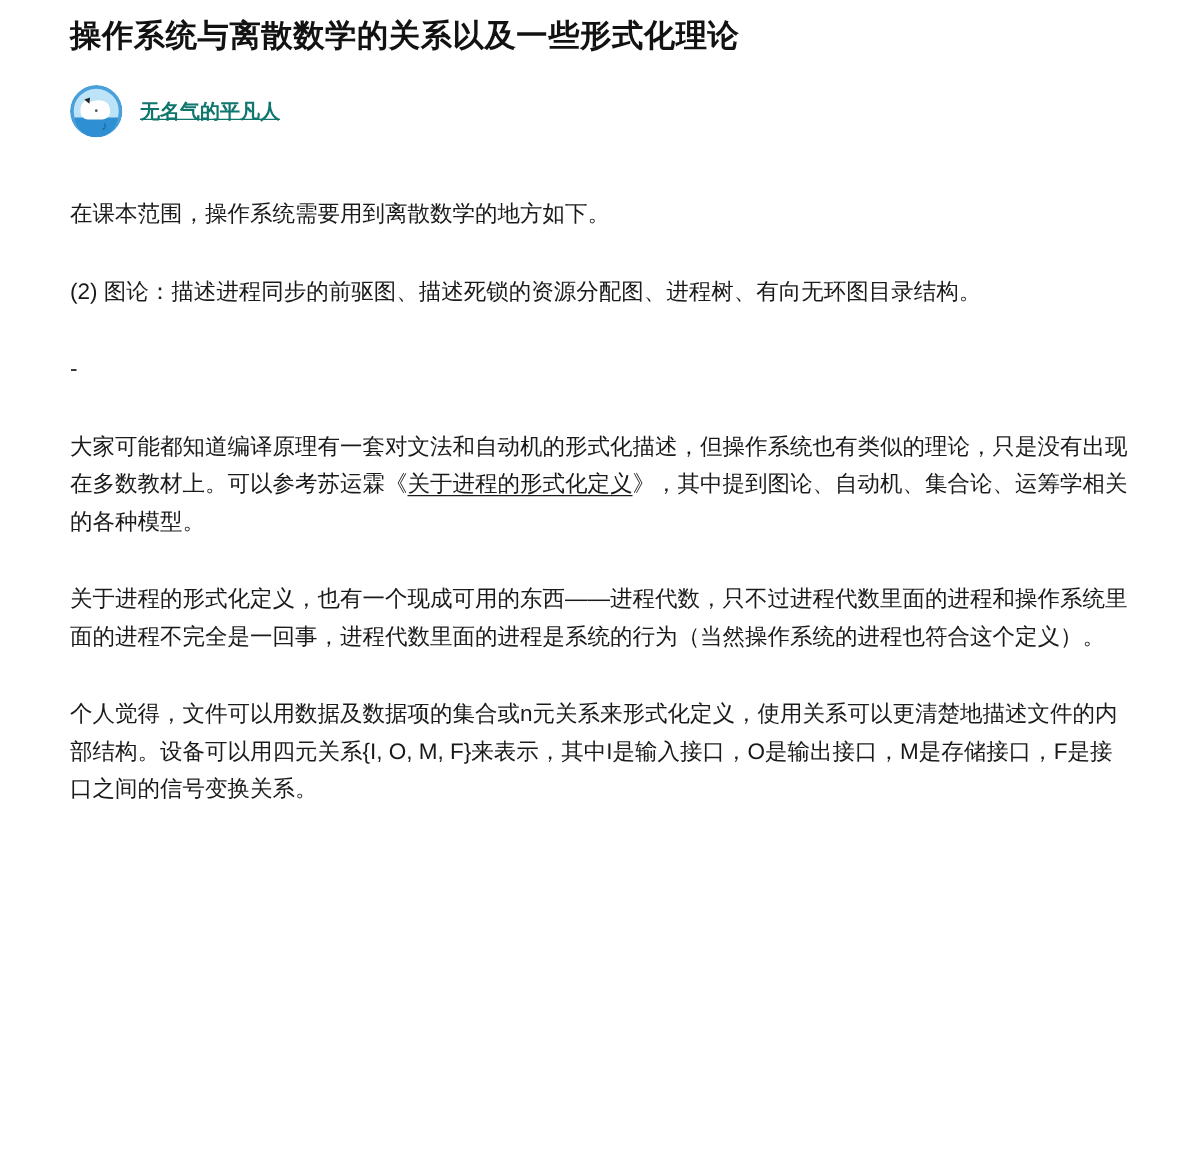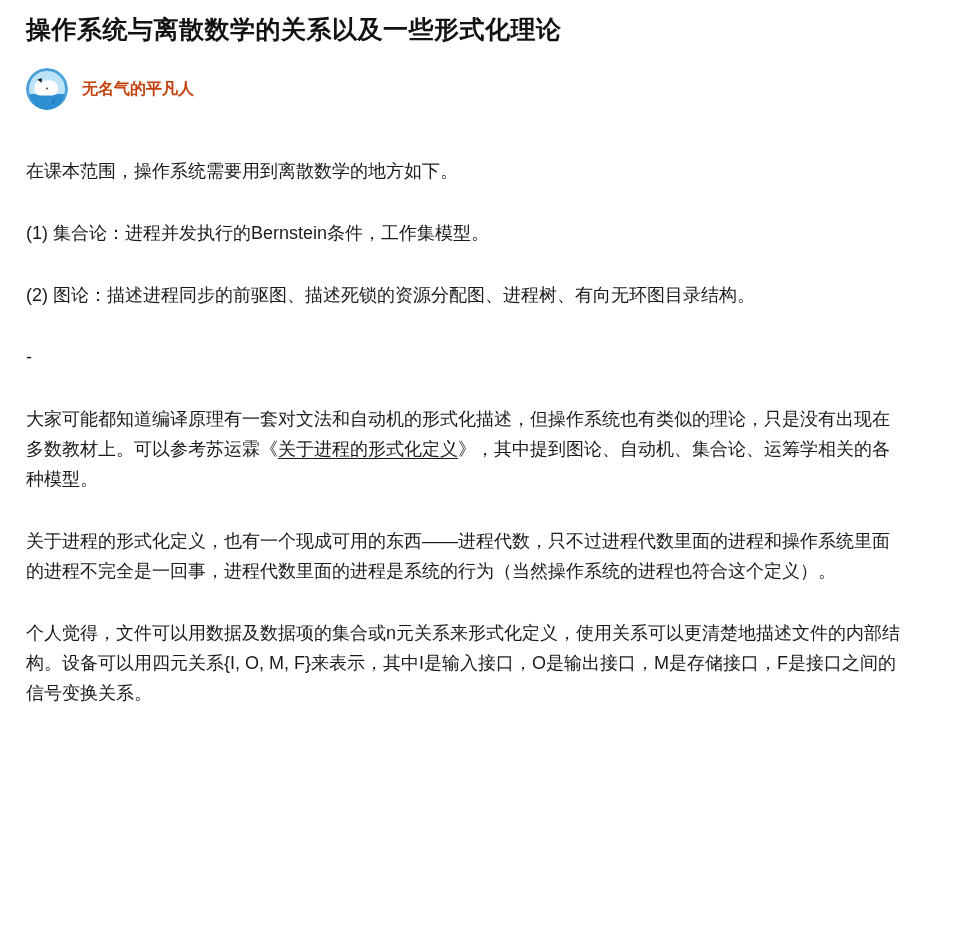--- a/index.html
+++ b/index.html
@@ -4,21 +4,21 @@
 <style>
   * { margin: 0; padding: 0; box-sizing: border-box; }
   html, body {
     width: 955px;
     background: #ffffff;
     font-family: "Liberation Sans", "DejaVu Sans", sans-serif;
   }
   .page {
     width: 955px;
     min-height: 933px;
-    padding: 12px 50px 20px 26px;
+    padding: 12px 50px 20px 56px;
     background: #ffffff;
   }
   .page-title {
     font-size: 25px;
     line-height: 34px;
     font-weight: 700;
     color: #121212;
     letter-spacing: 0.5px;
   }
   .author-row {
@@ -31,22 +31,23 @@
     width: 42px;
     height: 42px;
     border-radius: 50%;
     overflow: hidden;
     flex: 0 0 auto;
     cursor: pointer;
   }
   .author-name {
     font-size: 16px;
     font-weight: 600;
-    color: #c2410c;
+    color: #0f766e;
     cursor: pointer;
+    text-decoration: underline;
   }
   .article {
     margin-top: 46px;
   }
   .article p {
     font-size: 18px;
     line-height: 30px;
     color: #1a1a1a;
     margin: 0 0 32px 0;
     word-break: break-all;
@@ -81,21 +82,20 @@
         <path d="M11.5 11.5 l 4.5 -1.5 l -0.5 5 z" fill="#222222"></path>
         <circle cx="21" cy="20.5" r="1.1" fill="#555555"></circle>
         <text x="25" y="36" font-size="10" fill="#1b5e93">♪</text>
       </svg>
     </div>
     <div class="author-name">无名气的平凡人</div>
   </div>
 
   <div class="article">
       <p><span>在课本范围，操作系统需要用到离散数学的地方如下。</span></p>
-      <p><span> (1) 集合论：进程并发执行的Bernstein条件，工作集模型。</span></p>
       <p><span> (2) 图论：描述进程同步的前驱图、描述死锁的资源分配图、进程树、有向无环图目录结构。</span></p>
       <p><span>-</span></p>
       <p><span>大家可能都知道编译原理有一套对文法和自动机的形式化描述，但操作系统也有类似的理论，只是没有出现在多数教材上。可以参考苏运霖《</span><a class="inline-link" href="#">关于进程的形式化定义</a><span>》，其中提到图论、自动机、集合论、运筹学相关的各种模型。</span></p>
       <p><span>关于进程的形式化定义，也有一个现成可用的东西——进程代数，只不过进程代数里面的进程和操作系统里面的进程不完全是一回事，进程代数里面的进程是系统的行为（当然操作系统的进程也符合这个定义）。</span></p>
       <p><span>个人觉得，文件可以用数据及数据项的集合或n元关系来形式化定义，使用关系可以更清楚地描述文件的内部结构。设备可以用四元关系{I, O, M, F}来表示，其中I是输入接口，O是输出接口，M是存储接口，F是接口之间的信号变换关系。</span></p>
     </div>
 
 
 </div>
 

